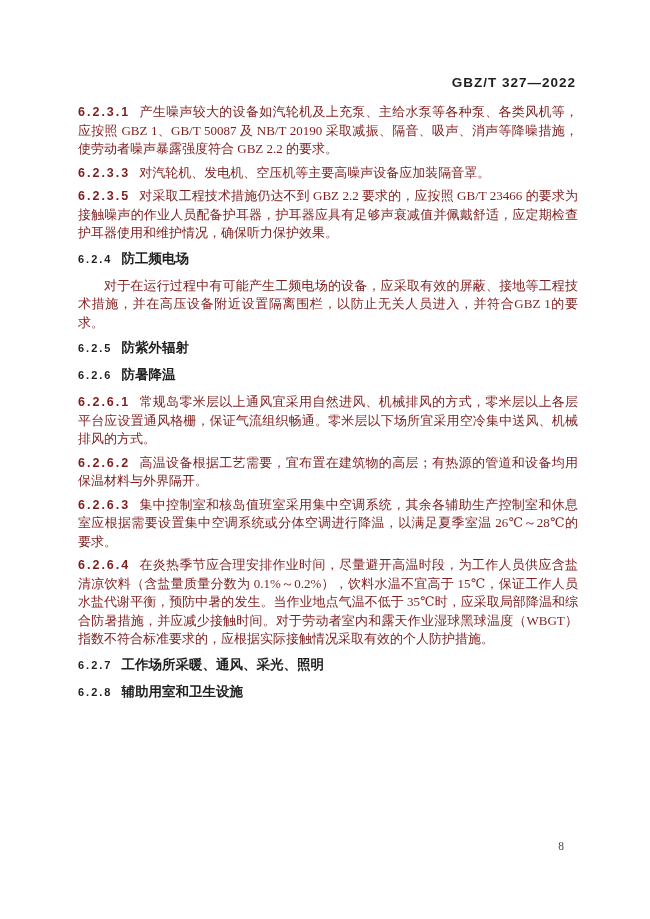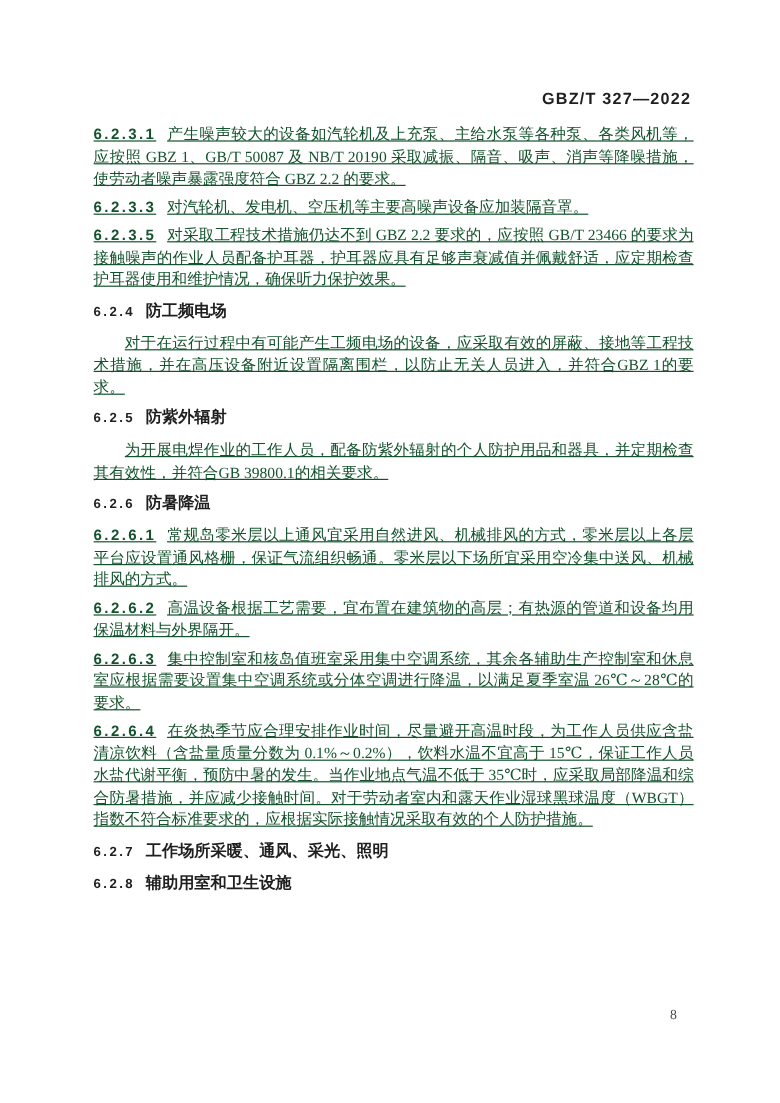--- a/index.html
+++ b/index.html
@@ -24,22 +24,21 @@
   .content {
     position:absolute;
     top:103px; left:78px;
     width:500px;
   }
   .clause, .para {
     margin:0 0 5px 0;
     font-size:13px;
     line-height:18.5px;
     text-align:justify;
-    color:#14532d;
-    text-decoration:underline;
+    color:#7f1d1d;
   }
   .para.indent { text-indent:2em; }
   .num {
     font-family:"Liberation Sans","DejaVu Sans",sans-serif;
     font-weight:bold;
     font-size:12.5px;
     letter-spacing:2px;
     margin-right:9px;
     white-space:nowrap;
   }
@@ -75,21 +74,20 @@
 
 
     <p class="clause"><span class="num">6.2.3.5</span><span>对采取工程技术措施仍达不到 GBZ 2.2 要求的，应按照 GB/T 23466 的要求为接触噪声的作业人员配备护耳器，护耳器应具有足够声衰减值并佩戴舒适，应定期检查护耳器使用和维护情况，确保听力保护效果。</span></p>
 
     <h3 class="heading"><span class="num">6.2.4</span><span>防工频电场</span></h3>
 
     <p class="para indent">对于在运行过程中有可能产生工频电场的设备，应采取有效的屏蔽、接地等工程技术措施，并在高压设备附近设置隔离围栏，以防止无关人员进入，并符合GBZ 1的要求。</p>
 
     <h3 class="heading"><span class="num">6.2.5</span><span>防紫外辐射</span></h3>
 
-    <p class="para indent">为开展电焊作业的工作人员，配备防紫外辐射的个人防护用品和器具，并定期检查其有效性，并符合GB 39800.1的相关要求。</p>
 
     <h3 class="heading"><span class="num">6.2.6</span><span>防暑降温</span></h3>
 
     <p class="clause"><span class="num">6.2.6.1</span><span>常规岛零米层以上通风宜采用自然进风、机械排风的方式，零米层以上各层平台应设置通风格栅，保证气流组织畅通。零米层以下场所宜采用空冷集中送风、机械排风的方式。</span></p>
 
     <p class="clause"><span class="num">6.2.6.2</span><span>高温设备根据工艺需要，宜布置在建筑物的高层；有热源的管道和设备均用保温材料与外界隔开。</span></p>
 
     <p class="clause"><span class="num">6.2.6.3</span><span>集中控制室和核岛值班室采用集中空调系统，其余各辅助生产控制室和休息室应根据需要设置集中空调系统或分体空调进行降温，以满足夏季室温 26℃～28℃的要求。</span></p>
 
     <p class="clause"><span class="num">6.2.6.4</span><span>在炎热季节应合理安排作业时间，尽量避开高温时段，为工作人员供应含盐清凉饮料（含盐量质量分数为 0.1%～0.2%），饮料水温不宜高于 15℃，保证工作人员水盐代谢平衡，预防中暑的发生。当作业地点气温不低于 35℃时，应采取局部降温和综合防暑措施，并应减少接触时间。对于劳动者室内和露天作业湿球黑球温度（WBGT）指数不符合标准要求的，应根据实际接触情况采取有效的个人防护措施。</span></p>

